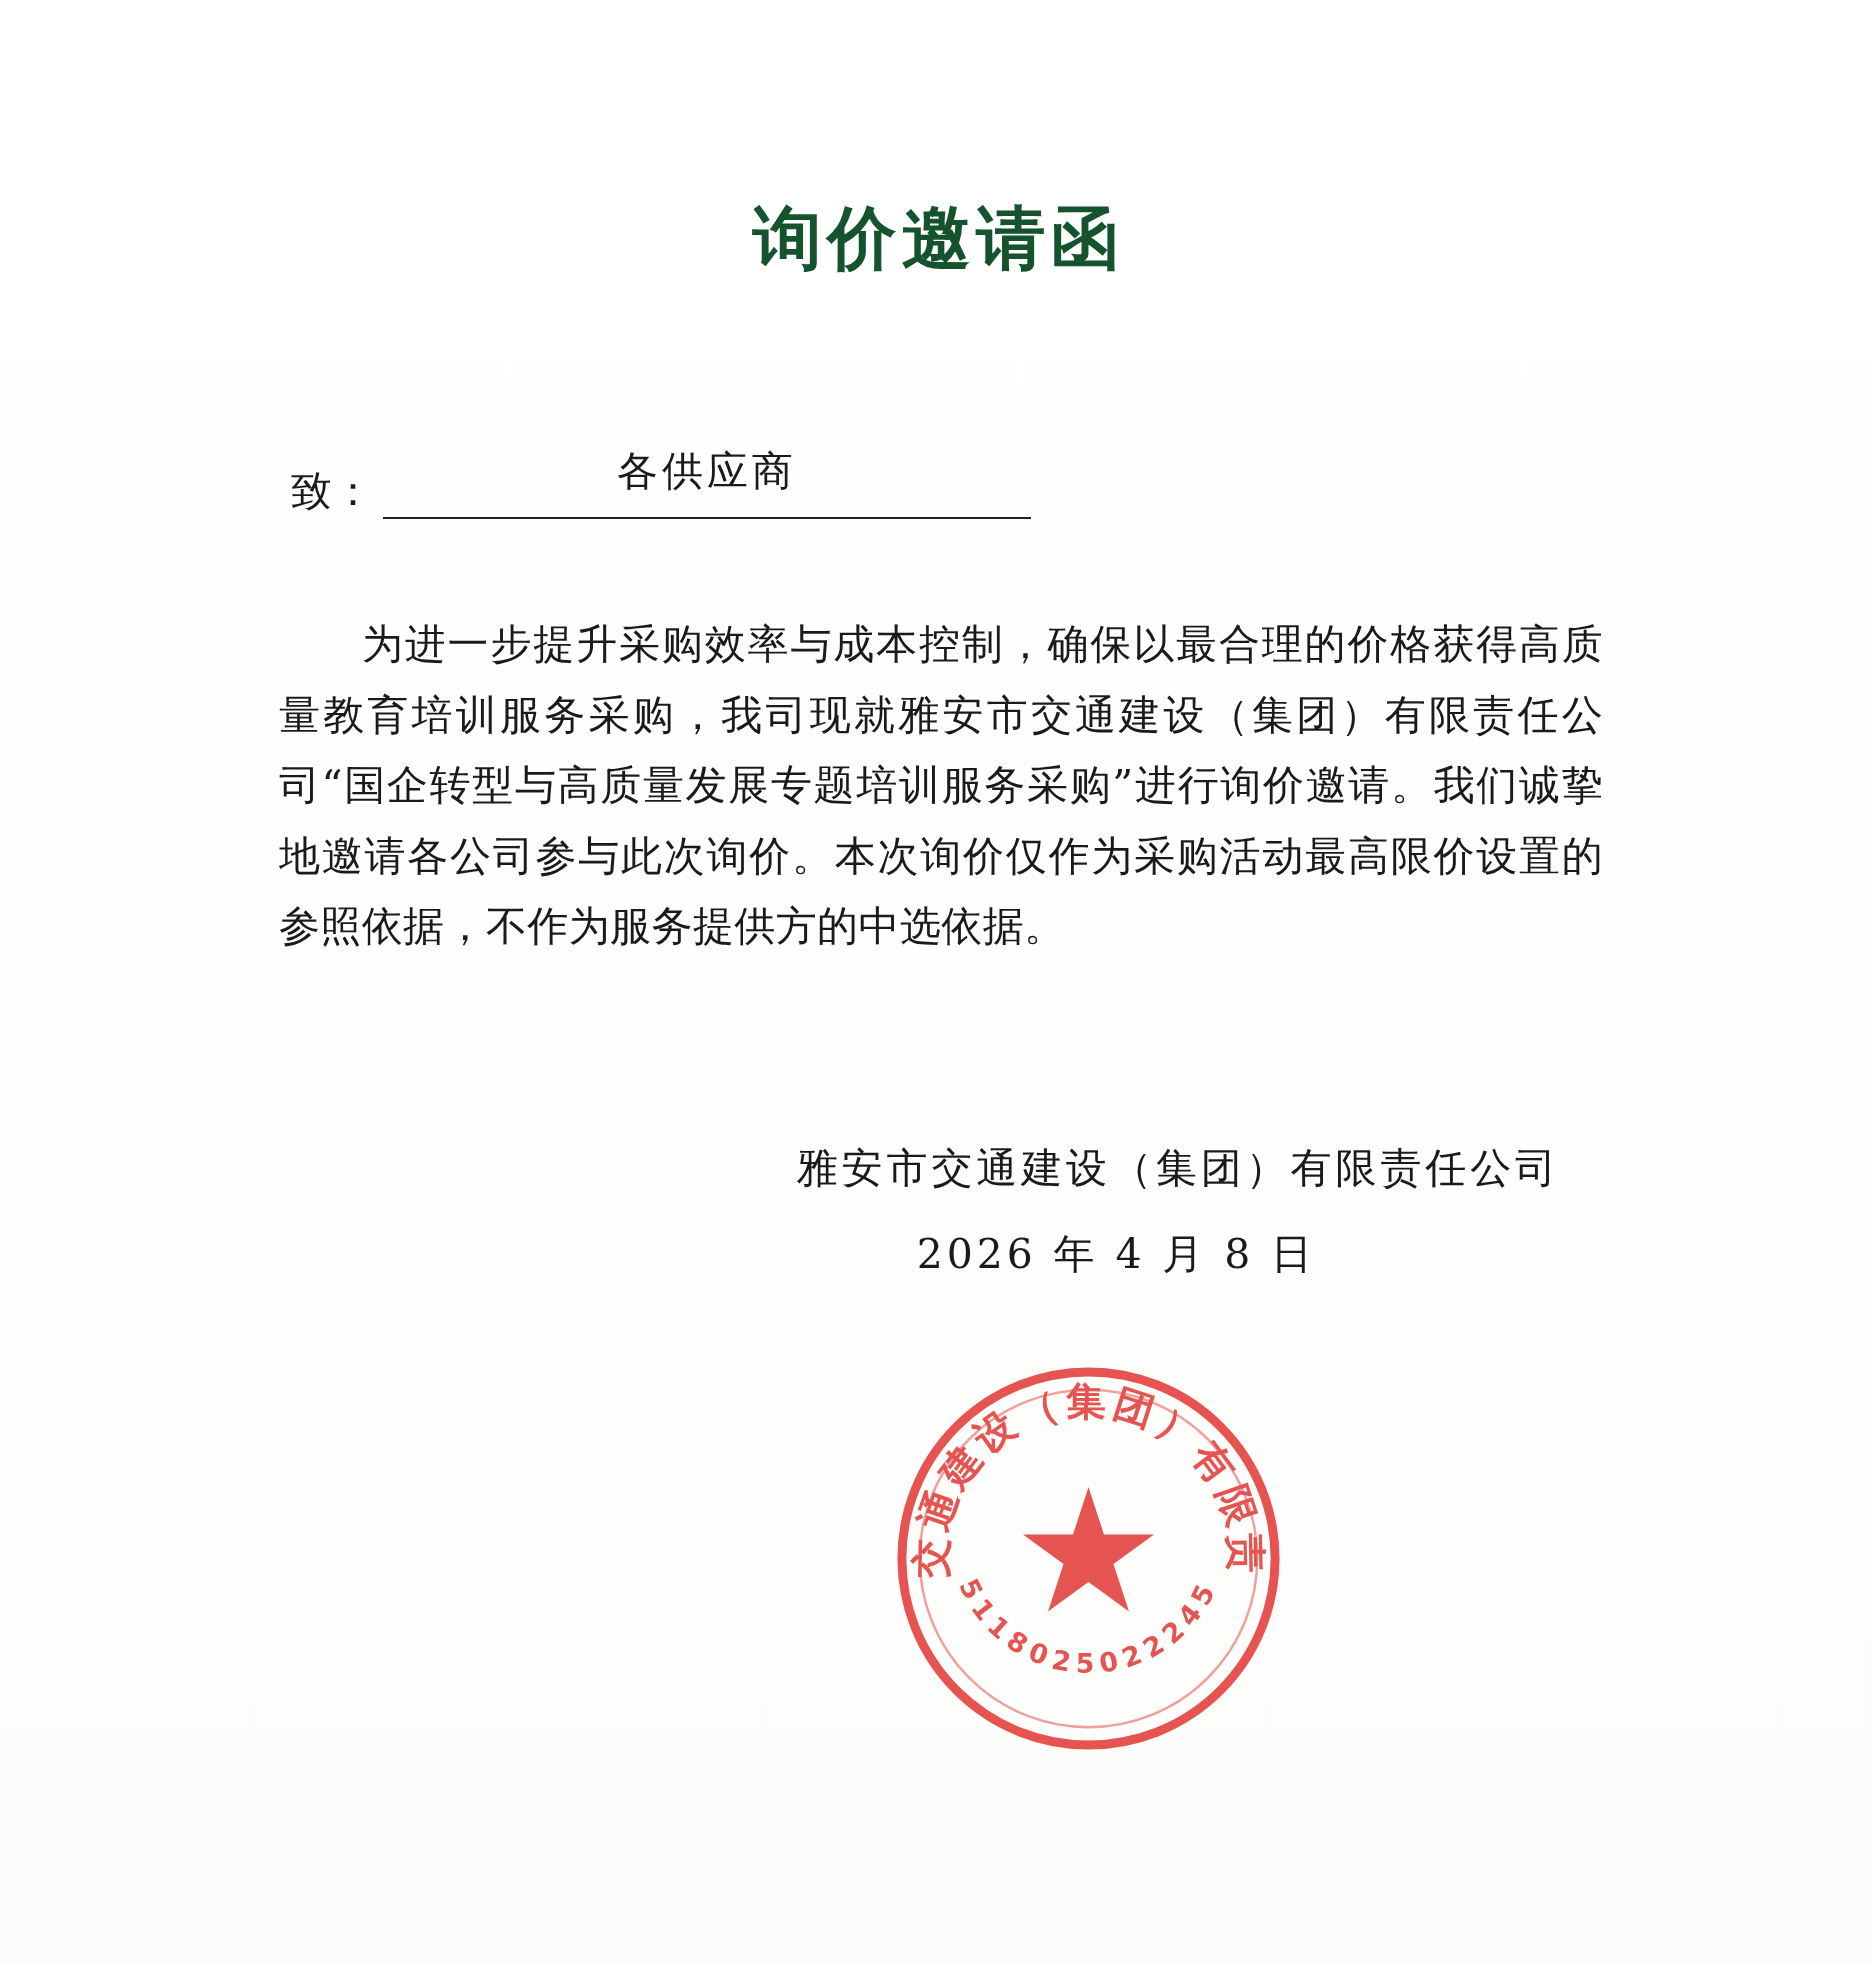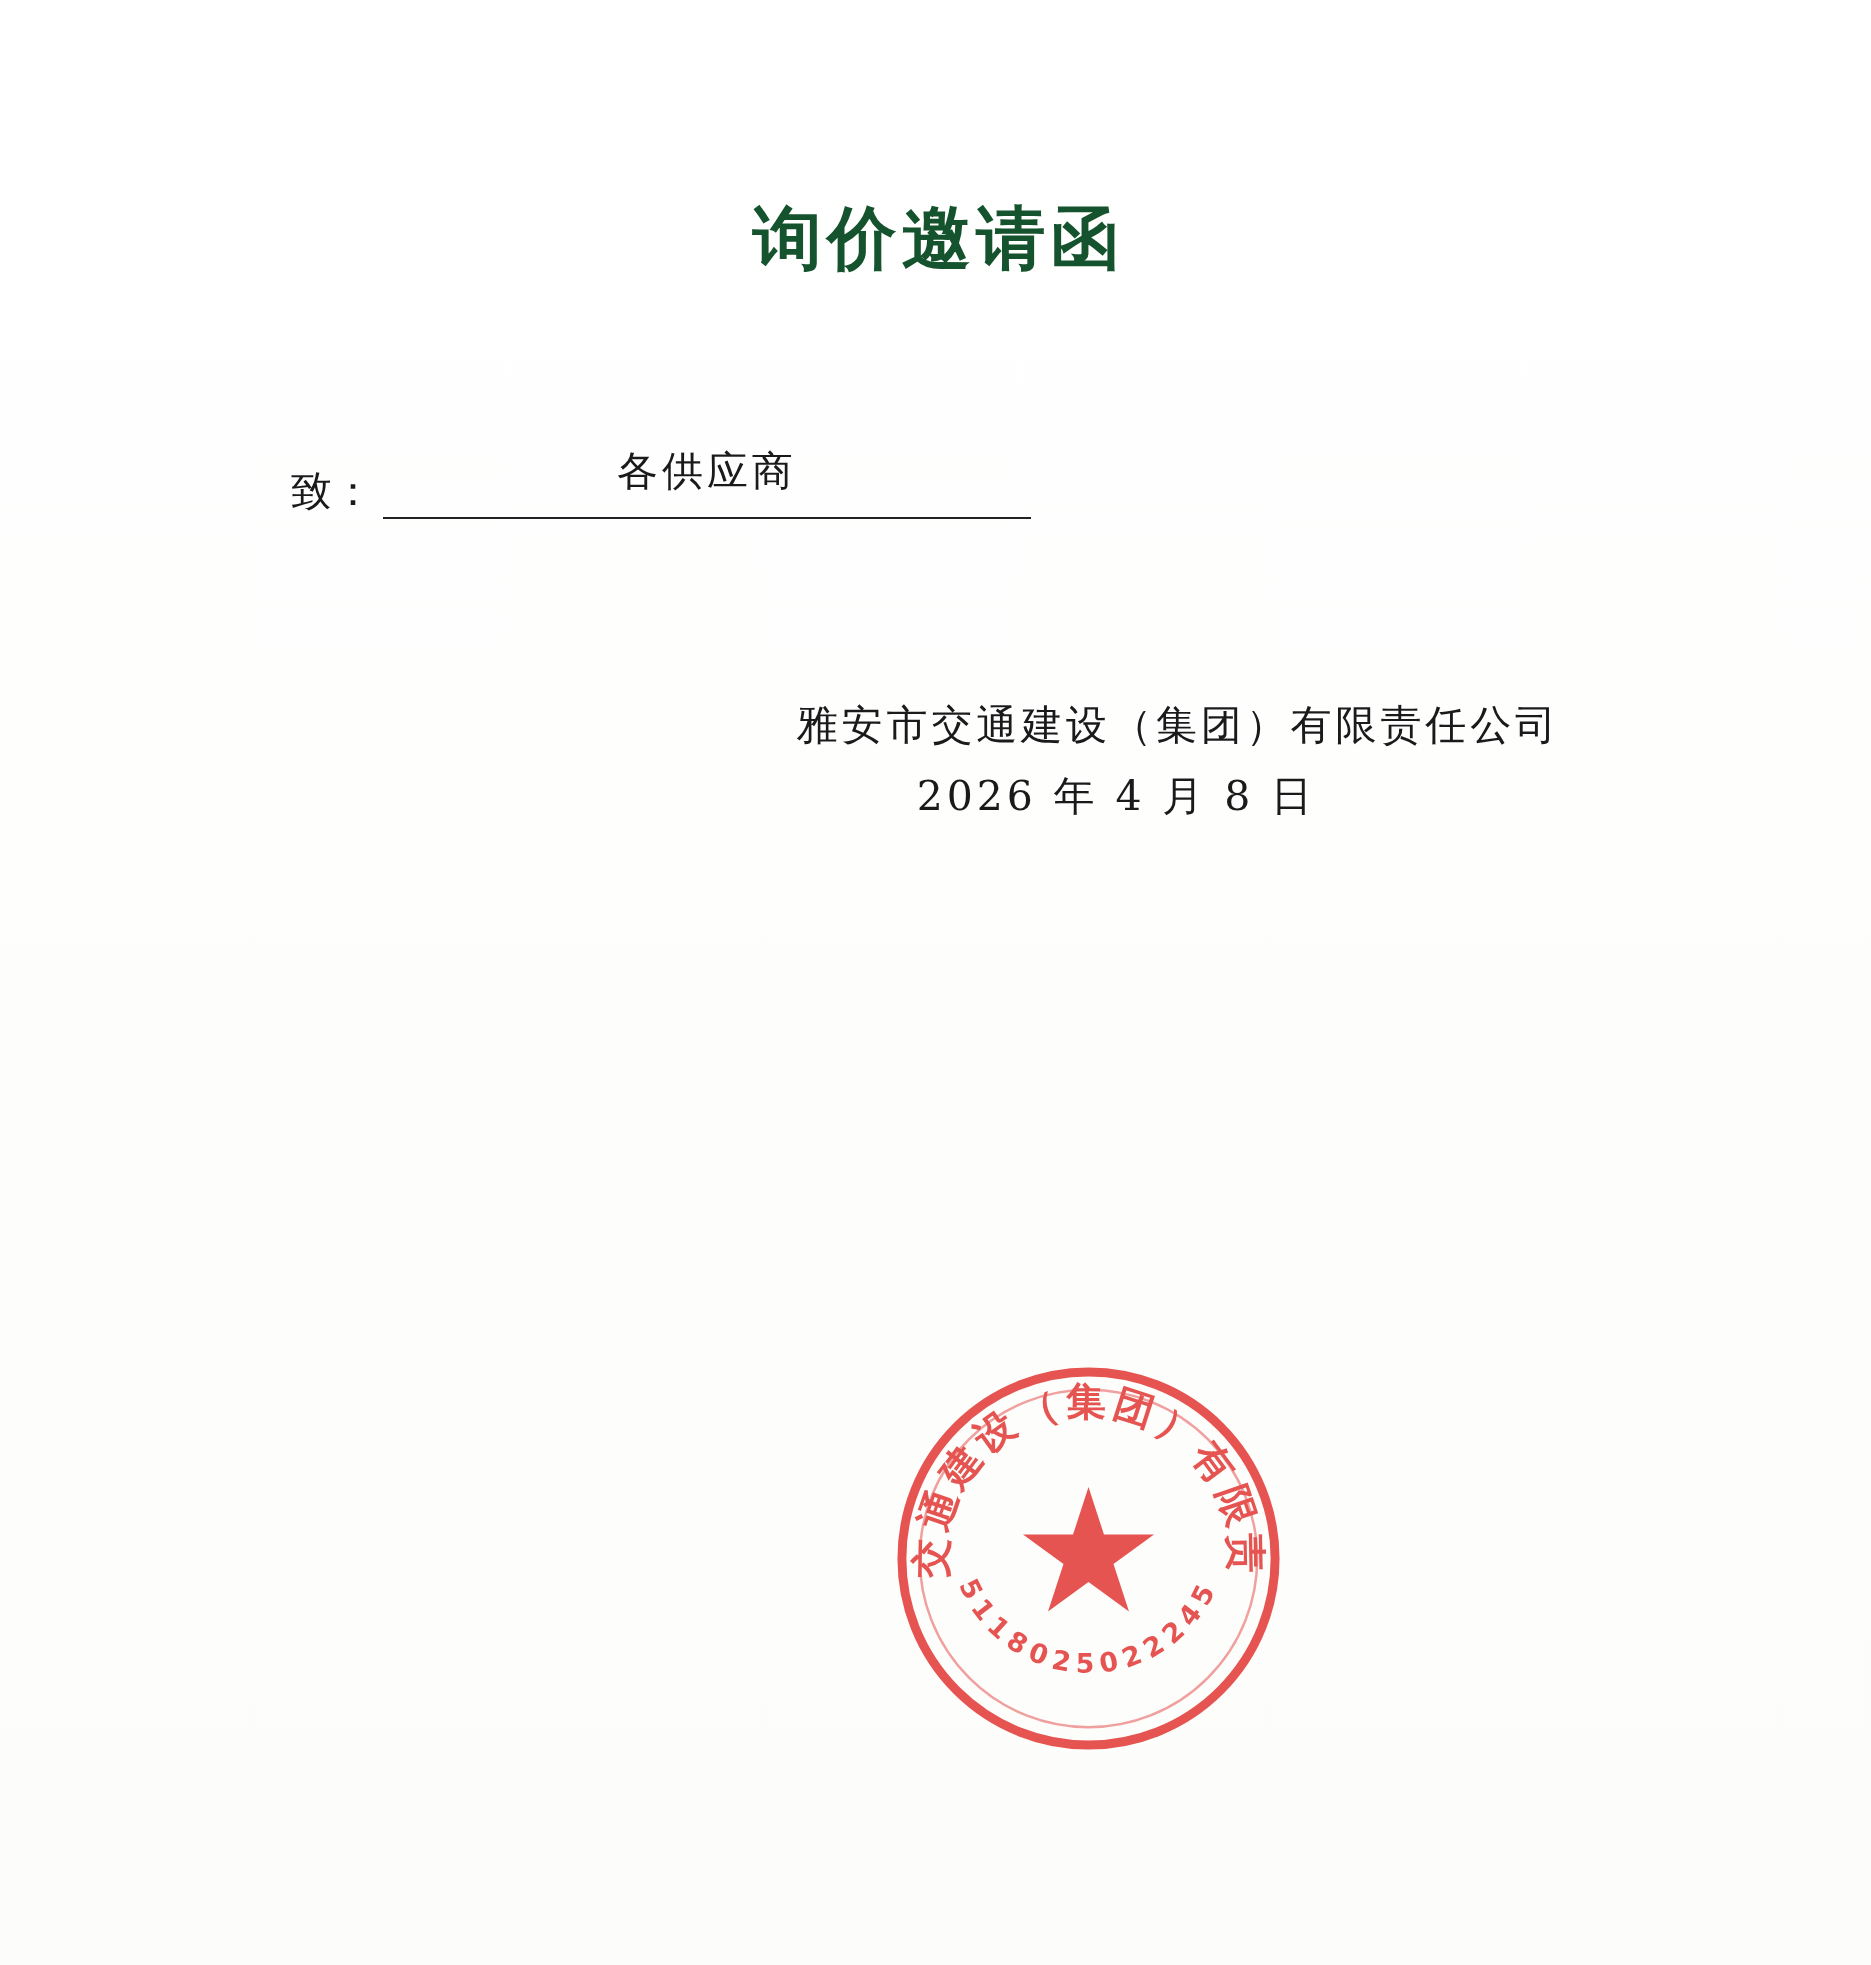--- a/index.html
+++ b/index.html
@@ -79,21 +79,21 @@
     margin-top: 179px;
     text-align: right;
     padding-right: 47px;
   }
   .sign-company {
     font-size: 41px;
     letter-spacing: 3.9px;
     white-space: nowrap;
   }
   .sign-date {
-    margin-top: 16px;
+    margin-top: 31px;
     font-size: 41px;
     letter-spacing: 3.9px;
     padding-right: 244px;
   }
   
   .seal {
     position: absolute;
     left: 890px;
     top: 1360px;
     width: 397px;
@@ -119,20 +119,21 @@
 
   <div class="content">
 
     <div class="doc-title">询价邀请函</div>
 
     <div class="recipient-row">
       <span class="recipient-label">致：</span>
       <span class="recipient-value">各供应商</span>
     </div>
 
+    <div class="body-text">为进一步提升采购效率与成本控制，确保以最合理的价格获得高质量教育培训服务采购，我司现就雅安市交通建设（集团）有限责任公司“国企转型与高质量发展专题培训服务采购”进行询价邀请。我们诚挚地邀请各公司参与此次询价。本次询价仅作为采购活动最高限价设置的参照依据，不作为服务提供方的中选依据。</div>
 
 
     <div class="sign-block">
       <div class="sign-company">雅安市交通建设（集团）有限责任公司</div>
       <div class="sign-date">2026 年 4 月 8 日</div>
     </div>
 
   </div>
 
   <div class="seal">

